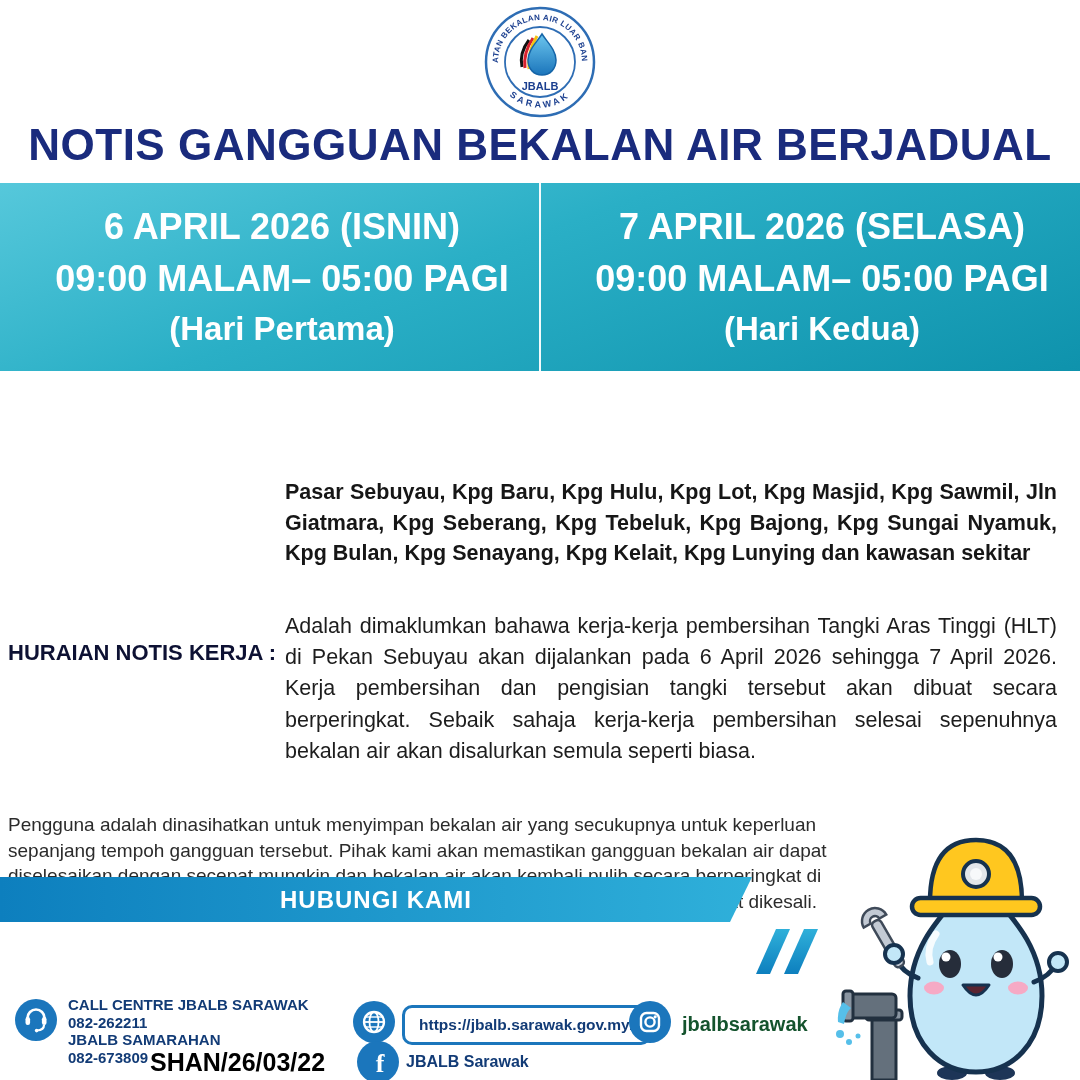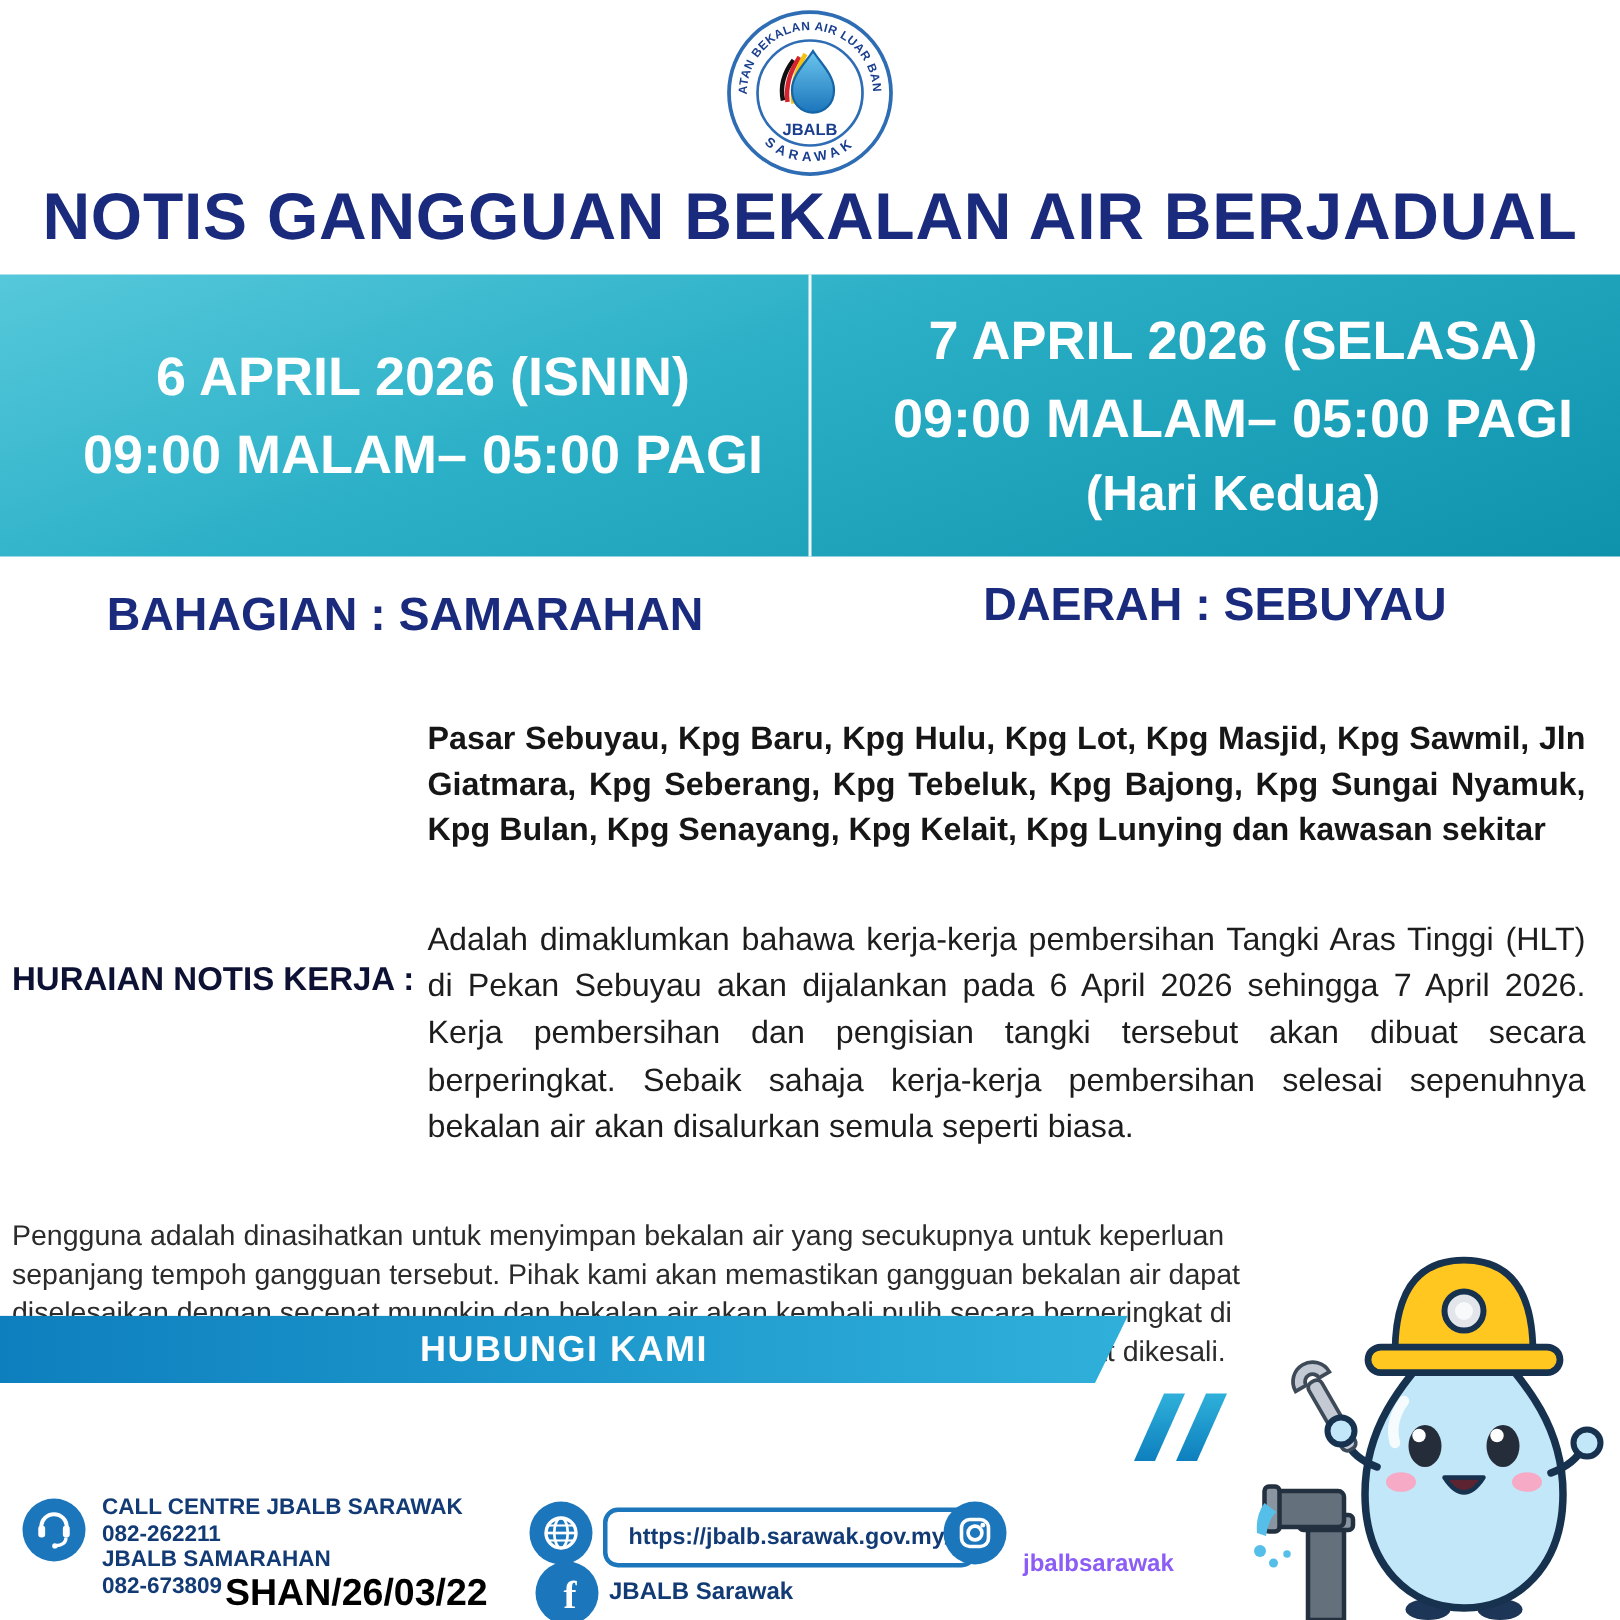--- a/index.html
+++ b/index.html
@@ -55,21 +55,21 @@
   .icon-circle{position:absolute;width:44px;height:44px;}
   .call-icon{left:14px;top:998px;}
   .call-text{position:absolute;left:68px;top:996px;font-size:15px;font-weight:800;
     color:#123b76;line-height:17.5px;}
   .globe-icon{left:352px;top:1000px;}
   .website-box{
     position:absolute;left:402px;top:1005px;height:34px;border:3px solid #1b76bc;border-radius:10px;
     display:flex;align-items:center;padding:0 14px;font-size:15.5px;font-weight:800;color:#123b76;background:#fff;
   }
   .insta-icon{left:628px;top:1000px;}
-  .insta-text{position:absolute;left:682px;top:1013px;font-size:16px;font-weight:800;color:#8b5cf6;margin-top:21px;}
+  .insta-text{position:absolute;left:682px;top:1013px;font-size:20px;font-weight:800;color:#14532d;}
   .fb-icon{left:356px;top:1040px;}
   .fb-text{position:absolute;left:406px;top:1053px;font-size:16px;font-weight:800;color:#123b76;}
   .code{position:absolute;left:150px;top:1048px;font-size:25px;font-weight:800;color:#000;}
   
   .mascot{position:absolute;left:836px;top:806px;}
 </style>
 </head>
 <body>
 
 <div class="poster">
@@ -99,33 +99,30 @@
     <path d="M58,28 C53,36 44,44 44,54 C44,63 50,69 58,69 C66,69 72,63 72,54 C72,44 63,36 58,28 Z" fill="url(#dropg)" stroke="#1565a8" stroke-width="1.5"></path>
     <text x="56" y="84" font-size="11" font-weight="bold" fill="#1b3f8f" text-anchor="middle">JBALB</text>
   </svg>
 
   <h1 class="title">NOTIS GANGGUAN BEKALAN AIR BERJADUAL</h1>
 
   <div class="schedule">
     <div class="col">
       <div>6 APRIL 2026 (ISNIN)</div>
       <div>09:00 MALAM– 05:00 PAGI</div>
+      <div class="hari">(Hari Pertama)</div>
     </div>
     <div class="col">
       <div>7 APRIL 2026 (SELASA)</div>
       <div>09:00 MALAM– 05:00 PAGI</div>
       <div class="hari">(Hari Kedua)</div>
     </div>
     <div class="sched-divider"></div>
   </div>
 
-  <div class="region">
-    <div>BAHAGIAN : SAMARAHAN</div>
-    <div class="daerah">DAERAH : SEBUYAU</div>
-  </div>
 
   <div class="body-text kawasan-text">Pasar Sebuyau, Kpg Baru, Kpg Hulu, Kpg Lot, Kpg Masjid, Kpg Sawmil, Jln Giatmara, Kpg Seberang, Kpg Tebeluk, Kpg Bajong, Kpg Sungai Nyamuk, Kpg Bulan, Kpg Senayang, Kpg Kelait, Kpg Lunying dan kawasan sekitar</div>
 
   <div class="sec-label huraian-label">HURAIAN NOTIS KERJA :</div>
   <div class="body-text huraian-text">Adalah dimaklumkan bahawa kerja-kerja pembersihan Tangki Aras Tinggi (HLT) di Pekan Sebuyau akan dijalankan pada 6 April 2026 sehingga 7 April 2026. Kerja pembersihan dan pengisian tangki tersebut akan dibuat secara berperingkat. Sebaik sahaja kerja-kerja pembersihan selesai sepenuhnya bekalan air akan disalurkan semula seperti biasa.</div>
 
   <div class="disclaimer">Pengguna adalah dinasihatkan untuk menyimpan bekalan air yang secukupnya untuk keperluan sepanjang tempoh gangguan tersebut. Pihak kami akan memastikan gangguan bekalan air dapat diselesaikan dengan secepat mungkin dan bekalan air akan kembali pulih secara berperingkat di kawasan yang terjejas. Segala kesulitan yang timbul akibat gangguan ini adalah sangat dikesali.</div>
 
   <div class="contact-banner">
     <span>HUBUNGI KAMI</span>

